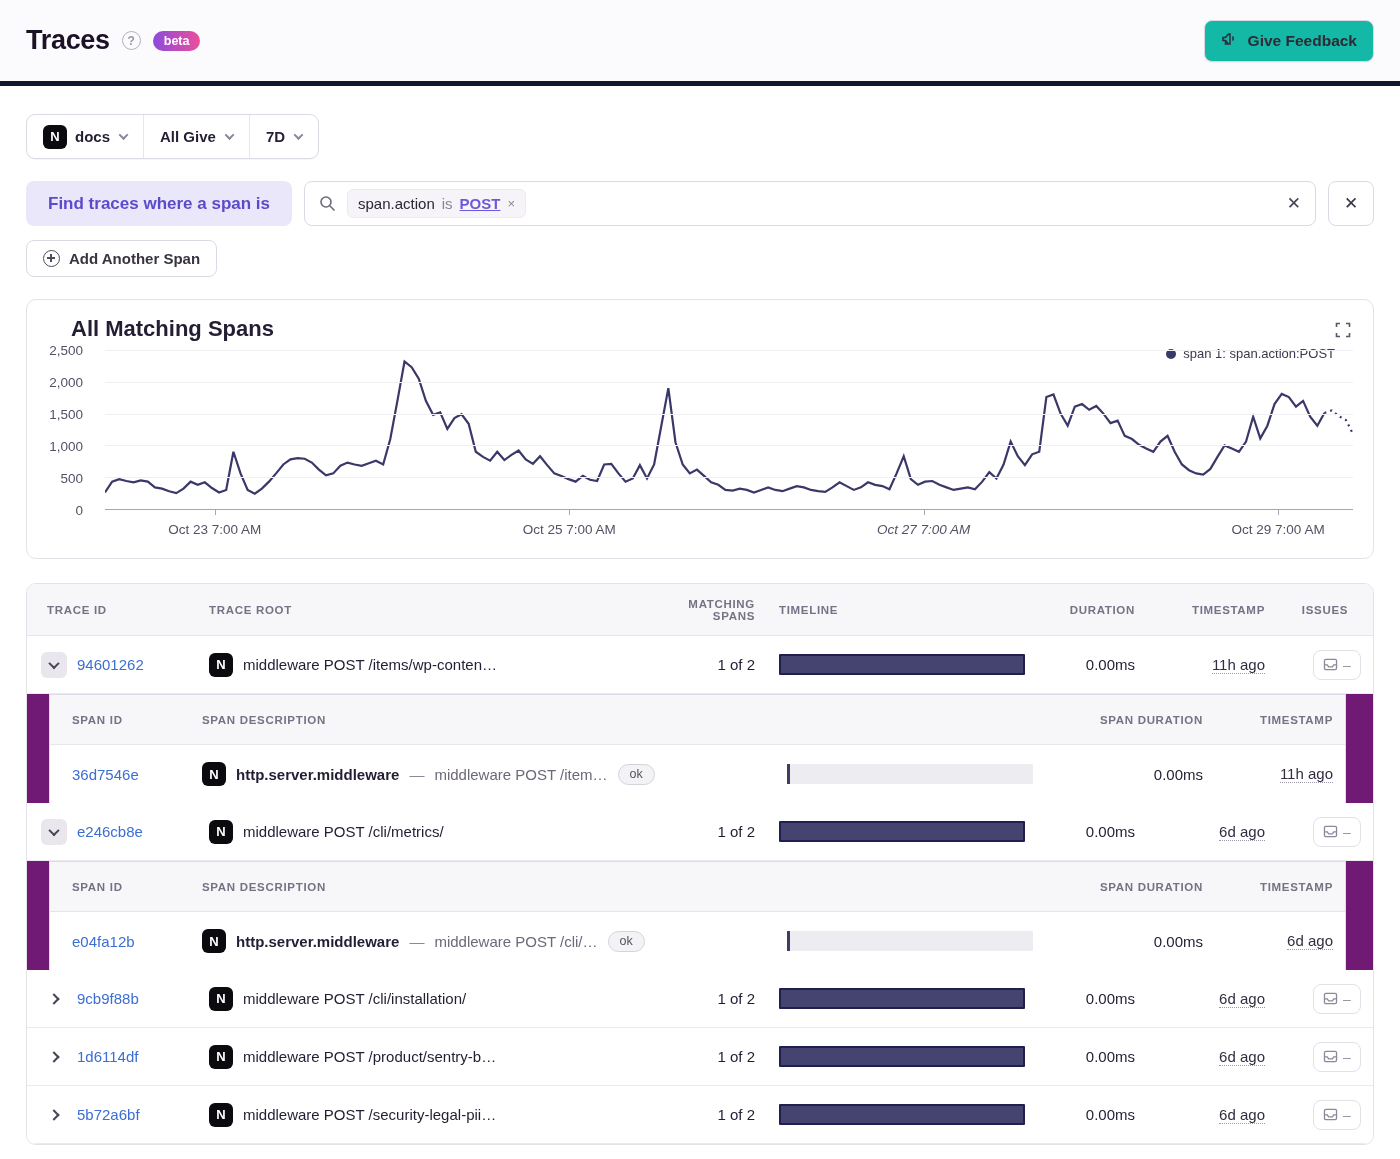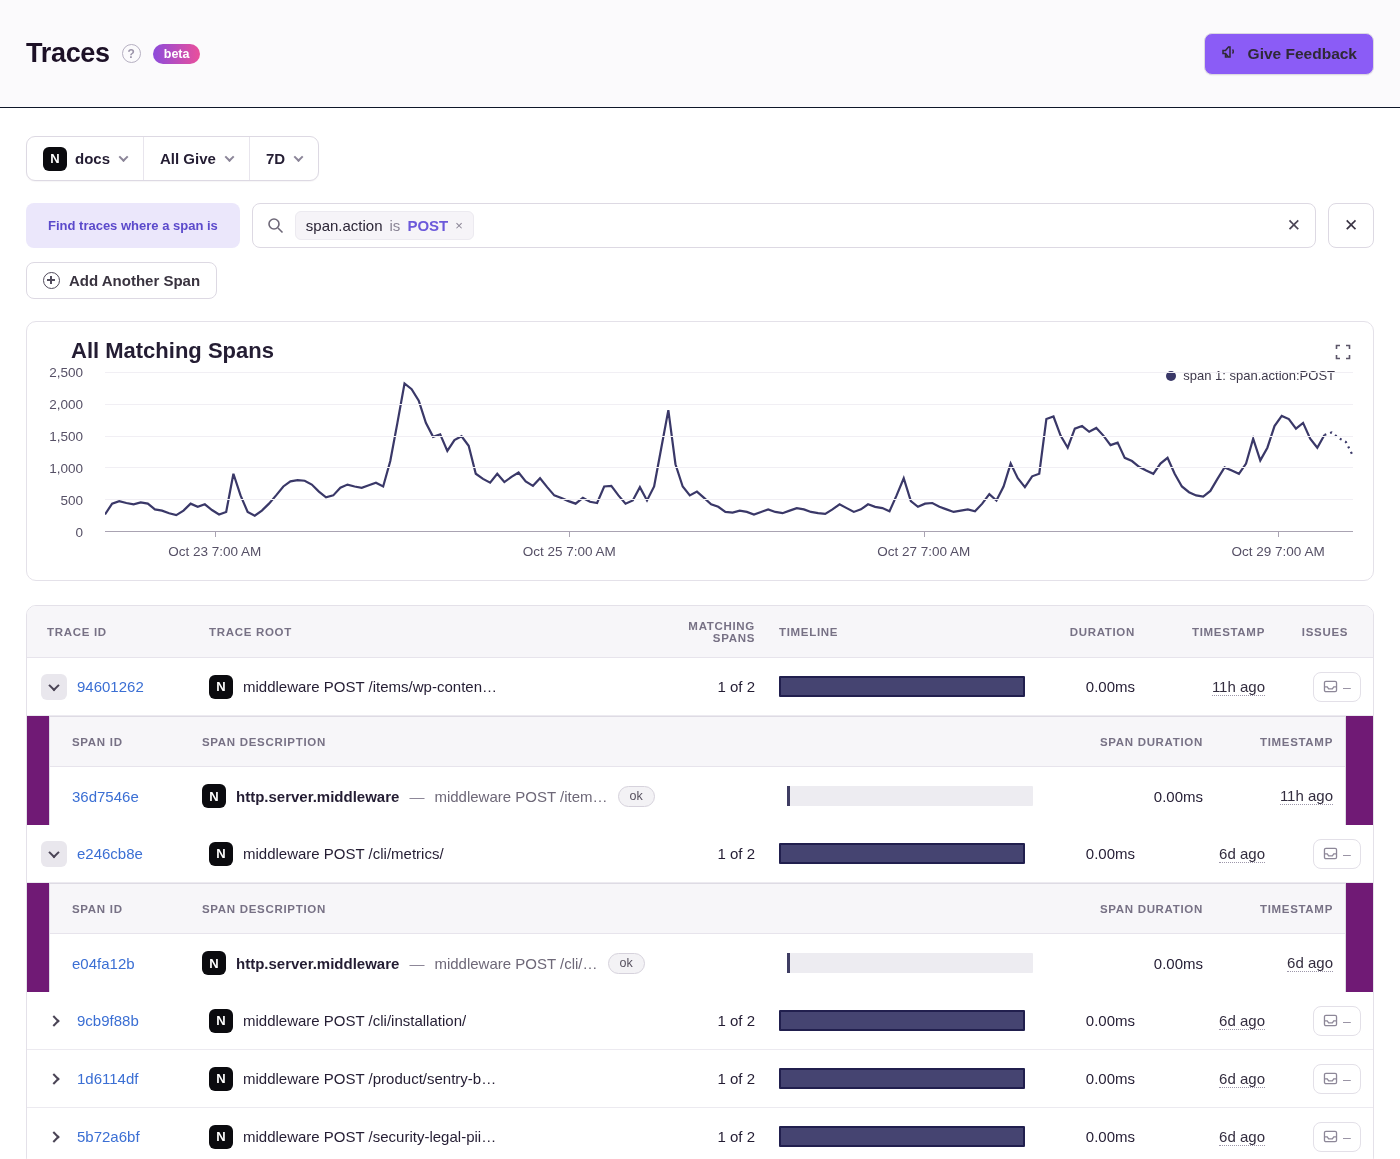--- a/index.html
+++ b/index.html
@@ -1,54 +1,54 @@
 <!DOCTYPE html>
 <html><head>
 <meta charset="utf-8">
 <style>
   * { box-sizing: border-box; margin: 0; padding: 0; }
   html,body { width:1400px; height:1159px; overflow:hidden; background:#fff;
     font-family:"Liberation Sans", sans-serif; color:#231c33; }
 
   
-  .topbar { background:#fbfafc; border-bottom:1px solid #0f172a; padding:22px 26px; height:108px;
+  .topbar { background:#fbfafc; border-bottom:5px solid #0f172a; padding:22px 26px; height:86px;
     display:flex; align-items:center; justify-content:space-between; }
   .title-wrap { display:flex; align-items:center; gap:12px; }
   .page-title { font-size:27px; font-weight:700; letter-spacing:-0.3px; color:#1d1127; }
   .help-circ { width:19px; height:19px; border:1.5px solid #b6b0c2; border-radius:50%;
     color:#9b94a9; font-size:12px; font-weight:700; display:flex; align-items:center; justify-content:center; }
   .beta-pill { color:#fff; font-size:12.5px; font-weight:700; padding:3px 11px; border-radius:11px;
     background:linear-gradient(90deg,#8d4bdb,#ea4f9b); }
-  .feedback-btn { display:flex; align-items:center; gap:9px; background:#8b5cf6; border:1px solid #dcd8e2;
+  .feedback-btn { display:flex; align-items:center; gap:9px; background:#14b8a6; border:1px solid #dcd8e2;
     border-radius:8px; padding:10px 16px; font-size:15.5px; font-weight:700; color:#2f2936; cursor:pointer;
     box-shadow:0 1px 1px rgba(40,30,60,.04); }
 
   .content { padding:0 26px; }
 
   
   .filterbar { margin-top:28px; display:inline-flex; align-items:center; background:#fff;
     border:1px solid #ddd9e3; border-radius:9px; height:45px; box-shadow:0 1px 1px rgba(40,30,60,.04); }
   .filter-seg { display:flex; align-items:center; gap:8px; padding:0 16px; font-size:15px; font-weight:700;
     color:#241d33; cursor:pointer; height:100%; }
   .filter-seg + .filter-seg { border-left:1px solid #e8e5ed; }
   .proj-logo { width:24px; height:24px; background:#0b0b0f; border-radius:6px; color:#fff; font-size:13px;
     font-weight:700; display:flex; align-items:center; justify-content:center; }
   .chev { width:7px; height:7px; border-right:2px solid #8b8598; border-bottom:2px solid #8b8598;
     transform:rotate(45deg) translate(-1px,-1px); margin-left:2px; }
 
   
   .query-row { margin-top:22px; display:flex; align-items:stretch; gap:12px; }
-  .find-chip { background:#ebe7fb; color:#5b4acb; font-size:13px; font-weight:700; border-radius:8px;
+  .find-chip { background:#ebe7fb; color:#5b4acb; font-size:17px; font-weight:700; border-radius:8px;
     padding:0 22px; display:flex; align-items:center; }
   .searchbox { flex:1; background:#fff; border:1px solid #ddd9e3; border-radius:8px; display:flex;
     align-items:center; padding:0 14px; gap:11px; height:45px; }
   .searchbox svg { flex:none; }
   .token { display:flex; align-items:center; gap:7px; background:#f6f4f8; border:1px solid #eceaf0;
     border-radius:6px; padding:5px 10px; font-size:15px; }
-  .tok-key { color:#2b2536; } .tok-op { color:#8a8495; } .tok-val { color:#6c59da; font-weight:600; }
+  .tok-key { color:#2b2536; } .tok-op { color:#8a8495; } .tok-val { color:#6c59da; font-weight:600;text-decoration:underline; }
   .tok-x { color:#8a8495; font-size:13px; cursor:pointer; }
   .clear-x { margin-left:auto; color:#4b4556; font-size:17px; cursor:pointer; }
   .del-span-btn { width:46px; height:45px; background:#fff; border:1px solid #ddd9e3; border-radius:8px;
     color:#3a3444; font-size:17px; display:flex; align-items:center; justify-content:center; cursor:pointer; }
   .addspan-btn { margin-top:14px; display:inline-flex; align-items:center; gap:9px; background:#fff;
     border:1px solid #ddd9e3; border-radius:8px; padding:9px 16px; font-size:15px; font-weight:700;
     color:#39333f; cursor:pointer; }
   .plus-circ { width:17px; height:17px; border:1.5px solid #514b5c; border-radius:50%; position:relative; }
   .plus-circ:before, .plus-circ:after { content:""; position:absolute; background:#514b5c; }
   .plus-circ:before { width:8px; height:1.6px; left:3px; top:6.3px; }
@@ -213,21 +213,21 @@
           <div class="gridline" style="top: 60%;"></div>
           <div class="gridline" style="top: 80%;"></div>
         </div>
     </div>
     <div class="xaxis" id="xaxis">
         <div class="xtick" style="left: 8.8%;"></div>
         <div class="xtick-label" style="left: 8.8%;">Oct 23 7:00 AM</div>
         <div class="xtick" style="left: 37.2%;"></div>
         <div class="xtick-label" style="left: 37.2%;">Oct 25 7:00 AM</div>
         <div class="xtick" style="left: 65.6%;"></div>
-        <div class="xtick-label" style="left: 65.6%;">Oct 27 7:00 AM</div>
+        <div class="xtick-label" style="left: 65.6%; font-style: italic;">Oct 27 7:00 AM</div>
         <div class="xtick" style="left: 94%;"></div>
         <div class="xtick-label" style="left: 94%;">Oct 29 7:00 AM</div>
       </div>
   </div>
 
   
   <div class="table-card">
     <div class="t-head">
       <div class="th">TRACE ID</div>
       <div class="th">TRACE ROOT</div>

